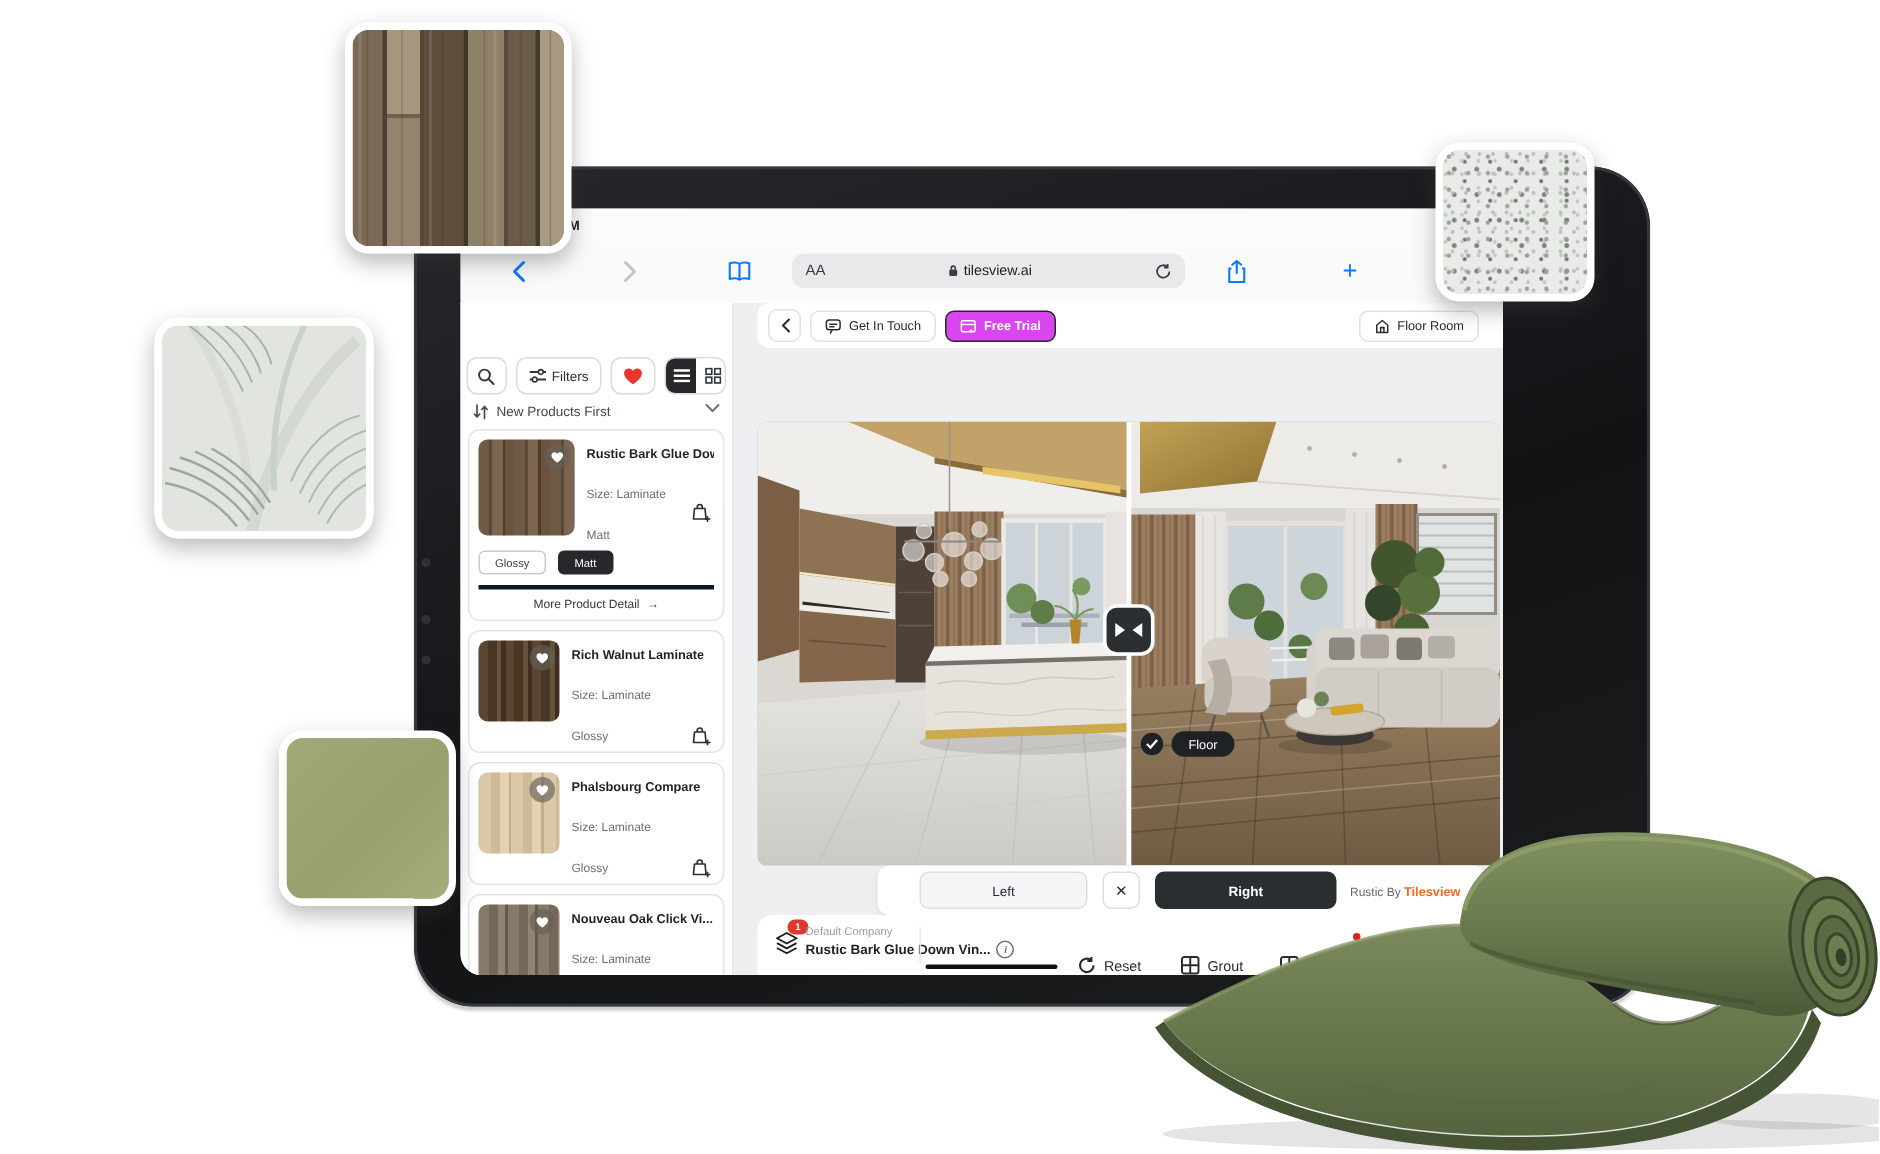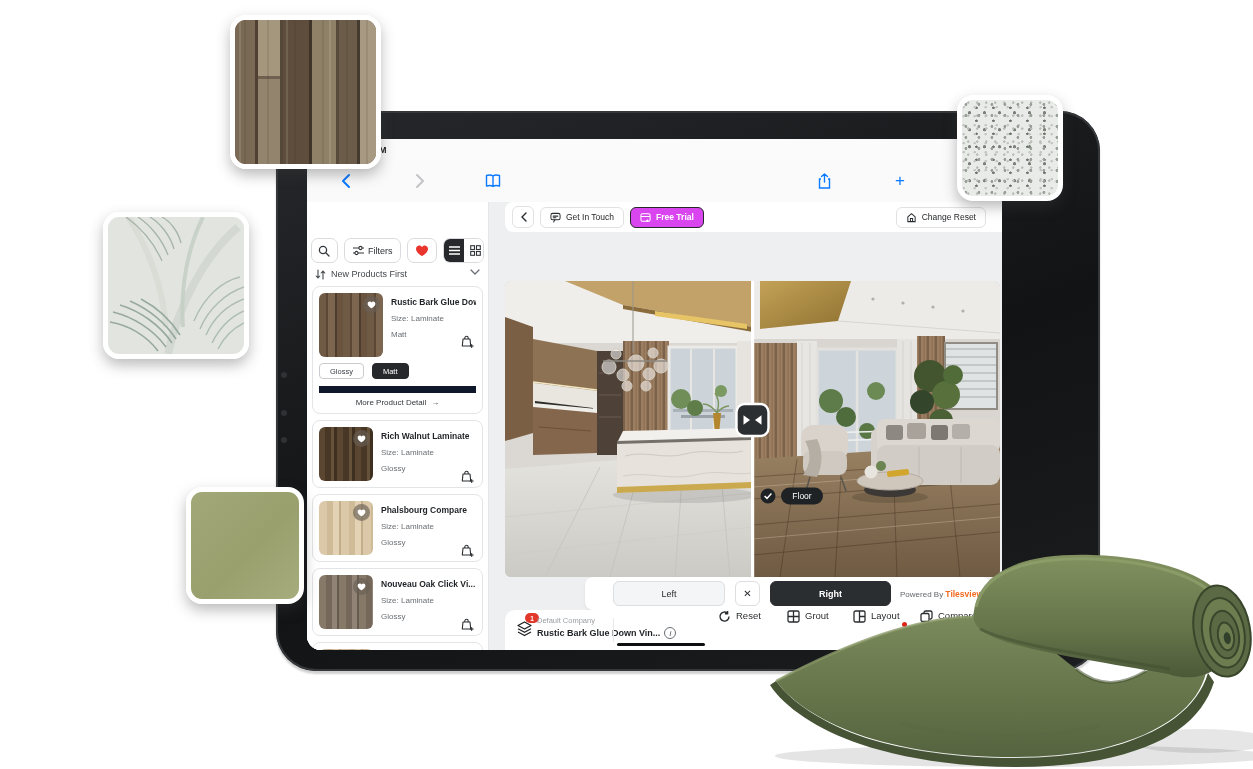--- a/index.html
+++ b/index.html
@@ -41,26 +41,26 @@
   .sort-spacer{flex:1;}
   .plist{position:absolute;left:5px;top:84px;width:171px;display:flex;flex-direction:column;gap:6px;}
   .pcard{border:1px solid #e2e4e6;border-radius:8px;background:#fff;position:relative;padding:6px;box-sizing:border-box;}
   .prow{display:flex;gap:8px;}
   .thumb{border-radius:6px;position:relative;flex:none;}
   .thumb-lg{width:64px;height:64px;} .thumb-sm{width:54px;height:54px;}
   .heart-bubble{position:absolute;right:3px;top:3px;width:17px;height:17px;border-radius:50%;
                 background:rgba(105,95,85,.65);display:flex;align-items:center;justify-content:center;}
   .pinfo{padding-top:4px;min-width:0;}
   .pname{font-size:8.5px;font-weight:bold;color:#1f2226;white-space:nowrap;overflow:hidden;}
-  .pmeta{font-size:8px;color:#6a6f74;margin-top:7px;}
+  .pmeta{font-size:8px;color:#6a6f74;margin-top:18px;}
   .bag-btn{position:absolute;right:8px;display:flex;}
   .pills{display:flex;gap:8px;margin-top:6px;}
   .pill{font-size:7.5px;padding:2.5px 10px;border-radius:4px;border:1px solid #c9cbce;color:#3a3f44;background:#fff;}
   .pill-dark{background:#26282b;border-color:#26282b;color:#fff;}
-  .card-foot{border-top:7px solid #0f172a;margin-top:7px;padding-top:5px;text-align:center;font-size:8px;
+  .card-foot{border-top:3px solid #0f172a;margin-top:7px;padding-top:5px;text-align:center;font-size:8px;
              color:#33383d;display:flex;align-items:center;justify-content:center;gap:5px;}
   
   .tx-rustic{background:repeating-linear-gradient(90deg,#6f5a45 0 7px,#5b4735 7px 9px,#7c6650 9px 16px,#4e3c2d 16px 18px,#6a5440 18px 24px);}
   .tx-walnut{background:repeating-linear-gradient(90deg,#5a4631 0 6px,#493726 6px 12px,#66523a 12px 15px,#3f2f20 15px 18px);}
   .tx-phals{background:repeating-linear-gradient(90deg,#dbc8a8 0 8px,#cfbb97 8px 14px,#e3d2b4 14px 20px,#c4ae89 20px 22px);}
   .tx-nouveau{background:repeating-linear-gradient(90deg,#877968 0 7px,#75685a 7px 13px,#918376 13px 18px,#655a4e 18px 20px);}
   .tx-meadow{background:repeating-linear-gradient(90deg,#cbb89c 0 8px,#bfab8e 8px 14px,#d7c6ab 14px 20px,#b3a083 20px 22px);}
   
   .main{position:absolute;left:181px;top:0;width:514px;height:448px;}
   .hdr{position:absolute;left:17px;top:0;width:545px;height:30px;background:#fff;border-radius:8px;
@@ -85,21 +85,21 @@
   .botbar{position:absolute;left:17px;top:408px;width:497px;height:40px;background:#fff;border-radius:10px 10px 0 0;}
   .layers-wrap{position:absolute;left:11px;top:10px;}
   .badge{position:absolute;left:20px;top:3px;min-width:10px;height:10px;border-radius:6px;background:#e2372b;
          color:#fff;font-size:6.5px;font-weight:bold;display:flex;align-items:center;justify-content:center;padding:0 2px;}
   .bb-company{position:absolute;left:32px;top:6px;font-size:7.5px;color:#9a9ea3;}
   .bb-product{position:absolute;left:32px;top:17px;font-size:9px;font-weight:bold;color:#1e2124;display:flex;align-items:center;gap:4px;}
   .info-i{width:10px;height:10px;border:1px solid #6a6f74;border-radius:50%;font-size:6.5px;color:#6a6f74;
           display:flex;align-items:center;justify-content:center;font-style:italic;font-weight:bold;}
   .bb-line{position:absolute;left:112px;bottom:4px;width:88px;height:3px;background:#0e0f10;border-radius:2px;}
   .bb-div{position:absolute;left:108px;top:8px;width:1px;height:24px;background:#e6e8ea;}
-  .bb-action{position:absolute;top:0;height:40px;display:flex;align-items:flex-start;gap:5px;font-size:9.5px;color:#2a2d30;}
+  .bb-action{position:absolute;top:0;height:40px;display:flex;align-items:flex-end;gap:5px;font-size:9.5px;color:#2a2d30;}
   .red-dot{position:absolute;right:-7px;top:12px;width:5px;height:5px;border-radius:50%;background:#e0231c;}
   
   .swatch{position:absolute;border:5px solid #ffffff;border-radius:16px;box-shadow:0 6px 14px rgba(60,60,60,.35);z-index:40;overflow:hidden;box-sizing:border-box;}
   .sw-wood{left:230px;top:15px;width:151px;height:154px;}
   .sw-leaf{left:103px;top:212px;width:146px;height:147px;}
   .sw-green{left:186px;top:487px;width:118px;height:117px;background:linear-gradient(135deg,#a2a878 0%,#99a06e 55%,#a6ac7c 100%);}
   .sw-terr{left:957px;top:95px;width:106px;height:106px;background-color:#e9ebe8;
     background-image:radial-gradient(circle at 30% 40%,#99a097 1.2px,transparent 1.7px),
                      radial-gradient(circle at 70% 20%,#b9beb6 1px,transparent 1.5px),
                      radial-gradient(circle at 50% 75%,#7b827a 1.3px,transparent 1.9px),
@@ -134,20 +134,34 @@
       <div class="nav-btn" style="left:101px">
         <svg width="11" height="16" viewBox="0 0 11 16">
             <path d="M2 2l6 6-6 6" fill="none" stroke="#c3c4c6" stroke-width="2" stroke-linecap="round" stroke-linejoin="round"></path>
           </svg>
       </div>
       <div class="nav-btn" style="left:174px">
         <svg width="16" height="14" viewBox="0 0 16 14">
             <path d="M8 2C6.5.8 4 .8 1.5 1.5V12C4 11.3 6.5 11.3 8 12.5 9.5 11.3 12 11.3 14.5 12V1.5C12 .8 9.5.8 8 2zM8 2v10.5" fill="none" stroke="#0a7aff" stroke-width="1.4" stroke-linejoin="round"></path>
           </svg>
       </div>
+      <div class="url-pill">
+        <span class="url-reader">AA</span>
+        <span class="url-center">
+          <svg width="7" height="9" viewBox="0 0 8 10">
+              <rect x="1" y="4" width="6" height="5" rx="1" fill="#3c3d40"></rect>
+              <path d="M2.5 4V3a1.5 1.5 0 013 0v1" fill="none" stroke="#3c3d40" stroke-width="1.2"></path>
+            </svg>
+          <span>tilesview.ai</span>
+        </span>
+        <svg width="11" height="12" viewBox="0 0 12 13">
+            <path d="M10.5 6.5a4.5 4.5 0 11-1.3-3.2" fill="none" stroke="#3c3d40" stroke-width="1.3"></path>
+            <path d="M9.2 1v2.6H6.6" fill="none" stroke="#3c3d40" stroke-width="1.3"></path>
+          </svg>
+      </div>
       <div class="nav-btn" style="left:505px">
         <svg width="13" height="16" viewBox="0 0 13 16">
             <path d="M6.5 1v8M3.5 3.5L6.5 1l3 2.5" fill="none" stroke="#0a7aff" stroke-width="1.4" stroke-linecap="round" stroke-linejoin="round"></path>
             <path d="M3 6H1.5v9h10V6H10" fill="none" stroke="#0a7aff" stroke-width="1.4"></path>
           </svg>
       </div>
       <div class="nav-btn" style="left:581px;color:#0a7aff;font-size:17px;font-weight:400">+</div>
 
       <div class="app">
 
@@ -345,21 +359,21 @@
                   <path d="M1 4.8h10M6.8 9.3h2.4M8 8.1v2.4" stroke="#ffffff" stroke-width="1.1"></path>
                 </svg>
               <span>Free Trial</span>
             </div>
             <div class="hdr-spacer"></div>
             <div class="hdr-btn">
               <svg width="11" height="11" viewBox="0 0 12 12">
                   <path d="M2 5.3L6 1.8l4 3.5V10.5H2z" fill="none" stroke="#2b2e31" stroke-width="1.1" stroke-linejoin="round"></path>
                   <path d="M4.8 10.5V7h2.4v3.5" fill="none" stroke="#2b2e31" stroke-width="1.1"></path>
                 </svg>
-              <span>Change Reset</span>
+              <span>Floor Room</span>
             </div>
             <div class="menu-item">
               <span class="menu-dots">⋮</span>
               <span>Touch</span>
             </div>
           </div>
 
           <div class="viewer">
             <svg class="scene-svg" width="495" height="296" viewBox="0 0 495 296">
               <defs>
@@ -543,21 +557,21 @@
                 <rect x="276" y="206.5" width="42" height="17" rx="8.5" fill="#1f2224"></rect>
                 <text x="297" y="218" text-anchor="middle" font-size="8.5" fill="#ffffff">Floor</text>
               </g>
             </svg>
           </div>
 
           <div class="cmp-panel">
             <div class="cmp-btn">Left</div>
             <div class="cmp-x">✕</div>
             <div class="cmp-btn cmp-right">Right</div>
-            <div class="powered"><span>Powered By </span><b>Tilesview</b></div>
+            <div class="powered"><span>Rustic By </span><b>Tilesview</b></div>
           </div>
 
           <div class="botbar">
             <span class="layers-wrap">
               <svg width="17" height="17" viewBox="0 0 17 17">
                   <path d="M8.5 2L15 5.5 8.5 9 2 5.5z" fill="none" stroke="#1e2124" stroke-width="1.3" stroke-linejoin="round"></path>
                   <path d="M2 8.8L8.5 12.3 15 8.8M2 12L8.5 15.5 15 12" fill="none" stroke="#1e2124" stroke-width="1.3" stroke-linejoin="round"></path>
                 </svg>
             </span>
             <span class="badge">1</span>

